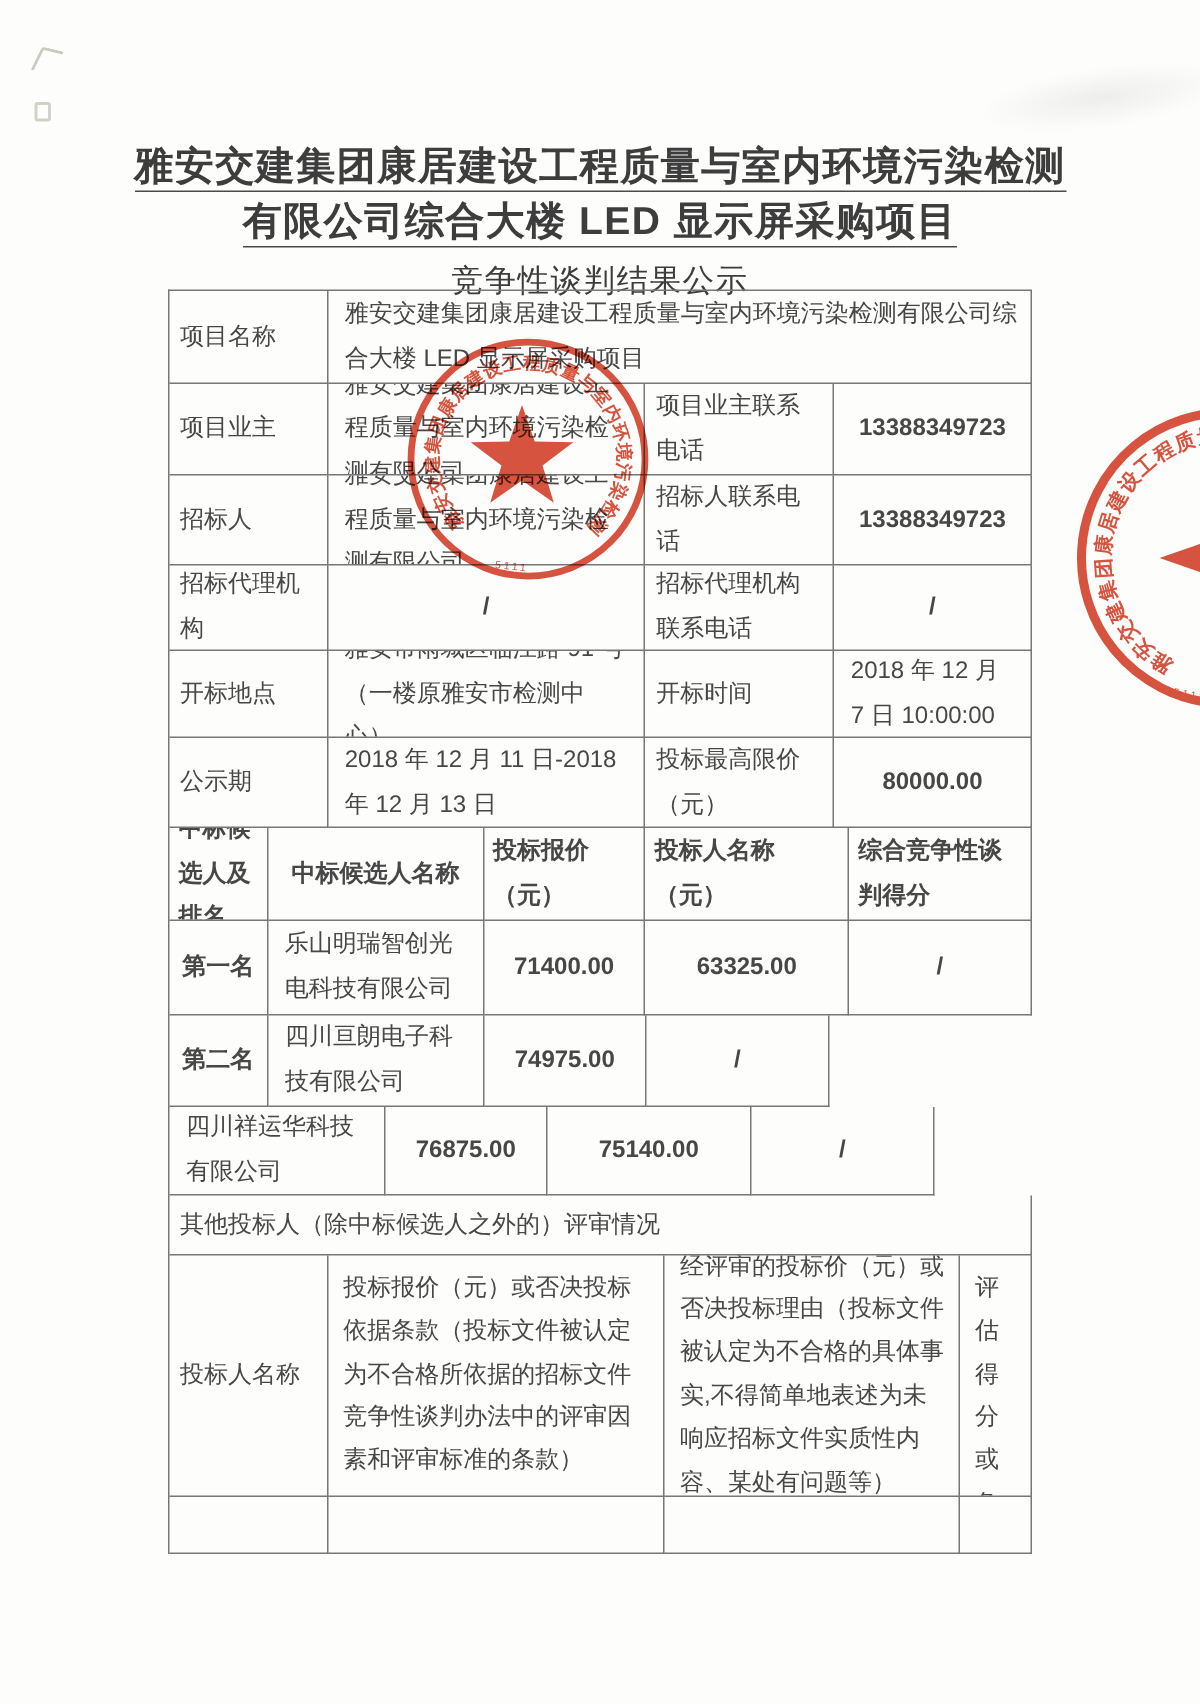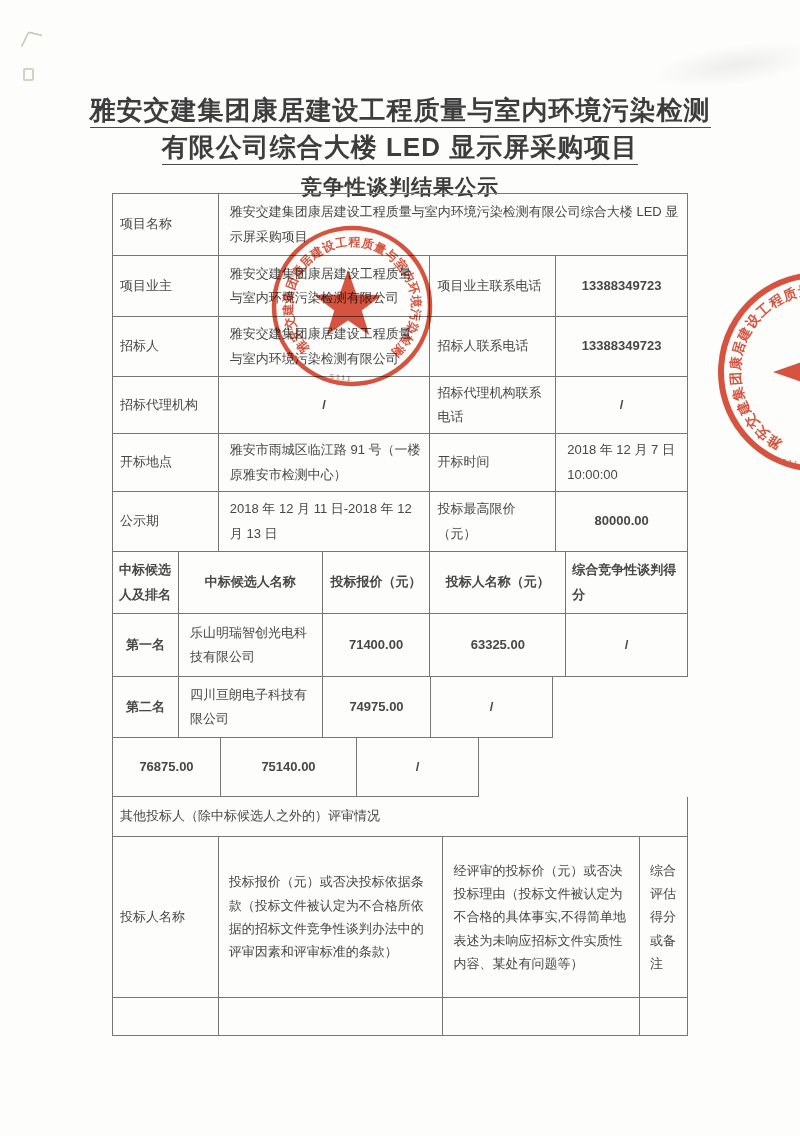--- a/index.html
+++ b/index.html
@@ -30,29 +30,29 @@
   }
 
   
   .title-block { position:absolute; left:0; top:92px; width:800px; text-align:center; }
   .title-line {
     display:block; font-size:26px; font-weight:bold; color:#3d3d3d;
     letter-spacing:1px; line-height:37px;
   }
   .title-line .u { border-bottom:1.5px solid #4a4a4a; padding-bottom:2px; }
   .subtitle {
-    display:block; font-size:21px; font-weight:bold; color:#3d3d3d;
+    display:block; font-size:21px; font-weight:normal; color:#3d3d3d;
     letter-spacing:1px; margin-top:7px;
   }
 
   
   .doc-table {
     position:absolute; left:112px; top:193px; width:576px;
     border-top:1px solid #777; border-left:1px solid #777;
-    font-size:13px; color:#474747;
+    font-size:16px; color:#474747;
   }
   .t-row { display:flex; width:100%; }
   .t-cell {
     border-right:1px solid #777; border-bottom:1px solid #777;
     display:flex; align-items:center;
     line-height:1.85; padding:2px 6px;
     overflow:hidden;
   }
   .lab { padding-left:7px; }
   .val-left { padding-left:11px; padding-right:8px; }
@@ -155,20 +155,21 @@
     </div>
 
     <div class="t-row h61">
       <div class="t-cell w66 ctr">第二名</div>
       <div class="t-cell w144 val-left">四川亘朗电子科技有限公司</div>
       <div class="t-cell w108 ctr">74975.00</div>
       <div class="t-cell w122 ctr">/</div>
     </div>
 
     <div class="t-row h59">
+      <div class="t-cell w144 val-left">四川祥运华科技有限公司</div>
       <div class="t-cell w108 ctr">76875.00</div>
       <div class="t-cell w136 ctr">75140.00</div>
       <div class="t-cell w122 ctr">/</div>
     </div>
 
     <div class="t-row h40">
       <div class="t-cell w576 lab">其他投标人（除中标候选人之外的）评审情况</div>
     </div>
 
     <div class="t-row h161">

